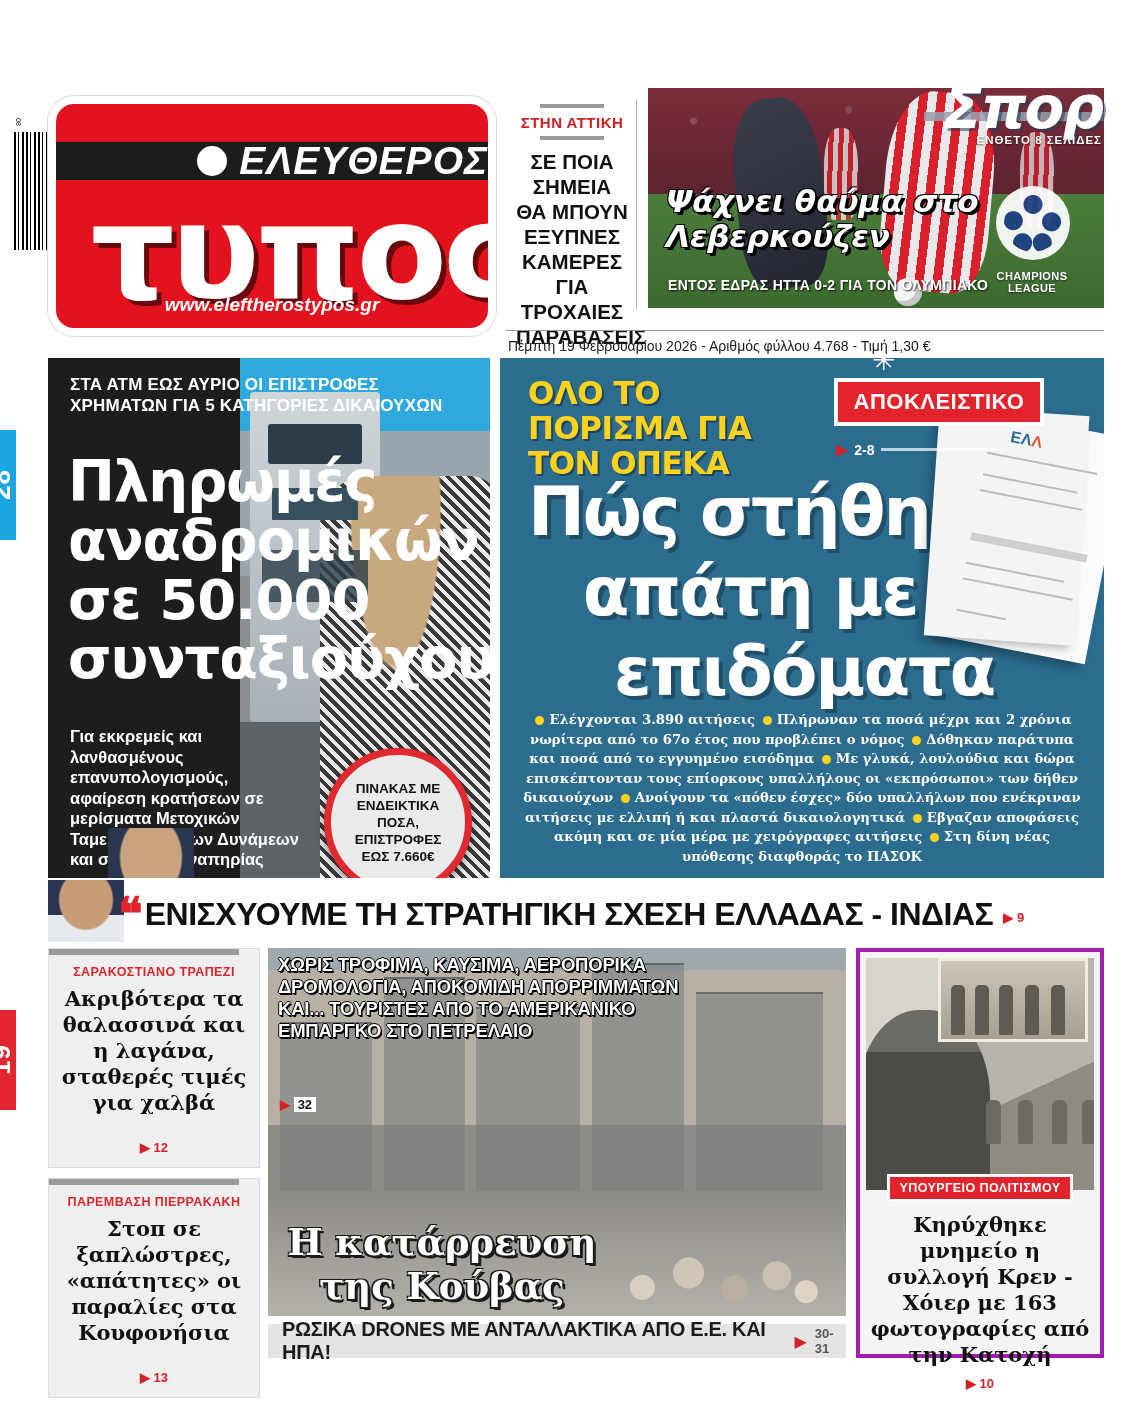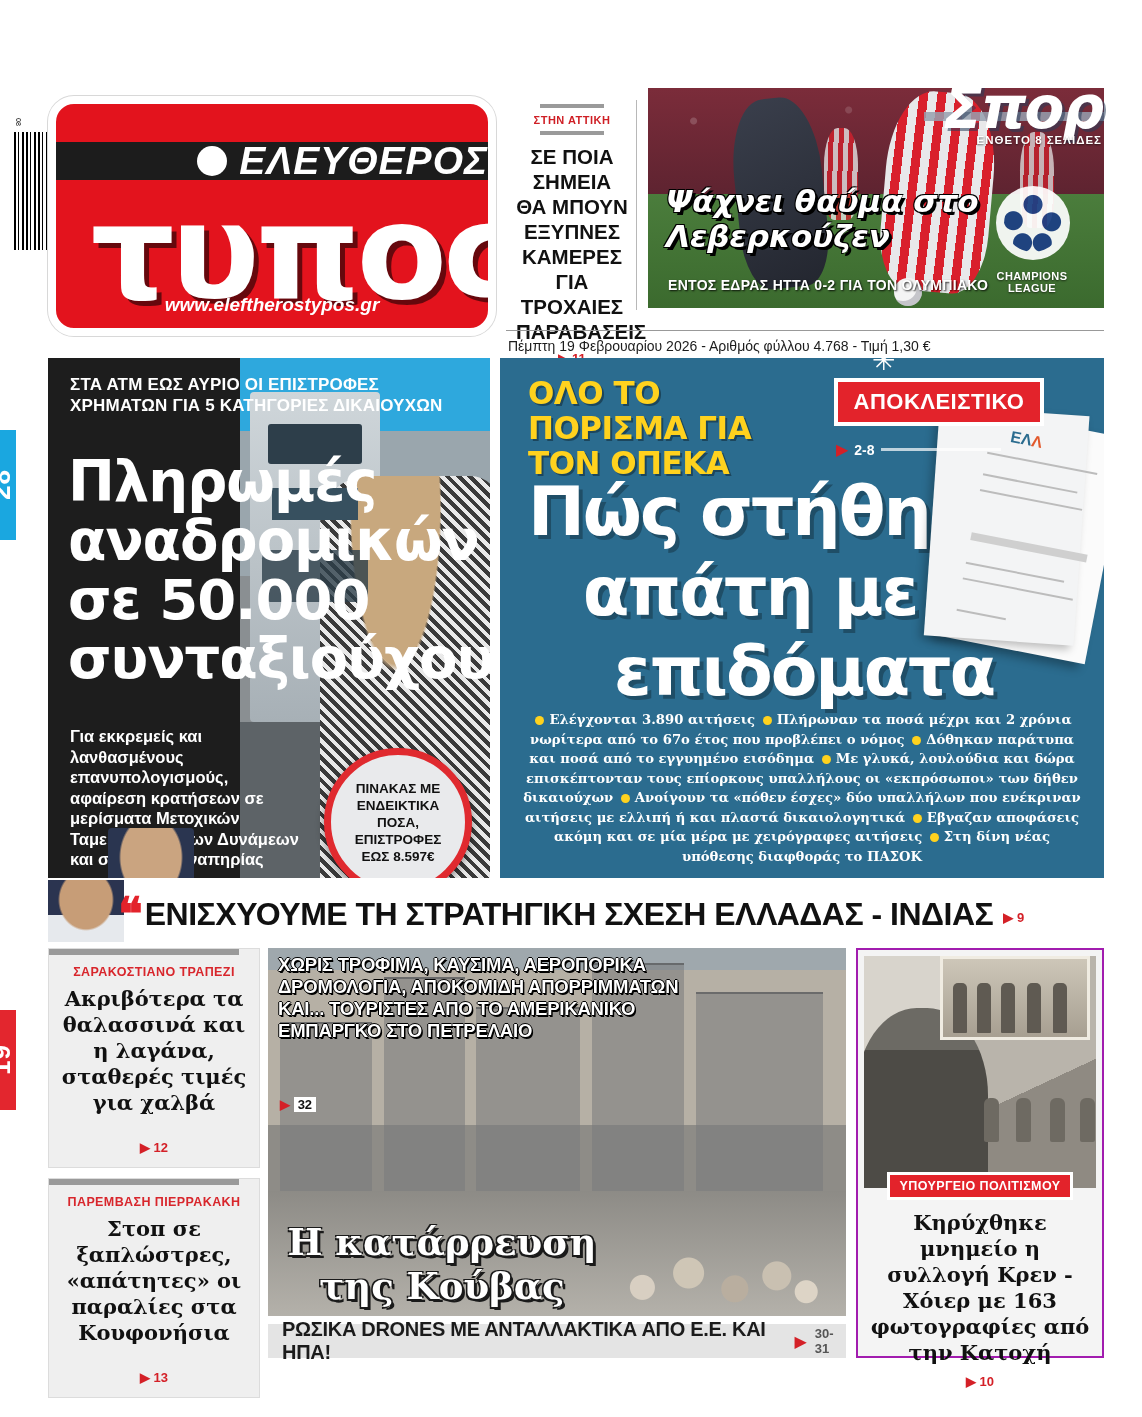--- a/index.html
+++ b/index.html
@@ -61,21 +61,21 @@
   .mh-url {
     position:absolute; left:0; bottom:12px; width:100%; text-align:center;
     color:#fff; font-style:italic; font-weight:bold; font-size:19px;
     font-family:"Liberation Sans",sans-serif;
   }
 
   
   .attica { position:absolute; left:516px; top:104px; width:112px; text-align:center; }
   .rule { height:4px; background:#9a9a9a; margin:0 auto; width:64px; }
   .attica .kicker {
-    color:#cf1f25; font-size:11px; font-weight:bold; letter-spacing:.5px;
+    color:#cf1f25; font-size:15px; font-weight:bold; letter-spacing:.5px;
     margin:6px 0 5px;
   }
   .attica .heads {
     font-size:20.5px; line-height:25px; font-weight:bold; color:#111;
     letter-spacing:0px; margin-top:9px;
   }
   .pg { color:#d42027; font-size:13px; font-weight:bold; margin-top:7px; }
   .pg .tri { color:#d42027; }
 
   .vdivider { position:absolute; background:#b8b8b8; width:1px; }
@@ -347,21 +347,21 @@
     text-shadow: 3px 3px 0 #1a1a1a, -1.5px -1.5px 0 #1a1a1a, 1.5px -1.5px 0 #1a1a1a, -1.5px 1.5px 0 #1a1a1a;
   }
   .drones {
     position:absolute; left:268px; top:1324px; width:578px; height:34px;
     background:#e4e4e4; display:flex; align-items:center; padding-left:14px; gap:8px;
   }
   .drones .t { font-size:20px; font-weight:bold; color:#1b1b1b; letter-spacing:-.3px; }
 
   .col-right {
     position:absolute; left:856px; top:948px; width:248px; height:410px;
-    background:#f4f4f4; border:2px solid #a21caf; padding:6px;
+    background:#f4f4f4; border:4px solid #a21caf; padding:6px;
   }
   .cr-photo {
     position:relative; width:100%; height:232px;
     background:linear-gradient(155deg,#d8d4cc 0 30%, #b9b4ab 30% 62%, #8f8a82 62% 100%);
     overflow:hidden;
   }
   .cr-photo .soldier {
     position:absolute; left:-8px; bottom:-10px; width:132px; height:190px;
     background:linear-gradient(180deg,#6c6a64 0 22%, #4d4b46 22% 100%);
     border-radius:46% 46% 14% 14%;
@@ -457,21 +457,21 @@
     <div class="ml-photo">
       <div class="ml-person"></div>
     </div>
     <div class="ml-gradfade"></div>
     <div class="ml-kicker">ΣΤΑ ΑΤΜ ΕΩΣ ΑΥΡΙΟ ΟΙ ΕΠΙΣΤΡΟΦΕΣ ΧΡΗΜΑΤΩΝ ΓΙΑ 5 ΚΑΤΗΓΟΡΙΕΣ ΔΙΚΑΙΟΥΧΩΝ</div>
     <div class="ml-head">Πληρωμές αναδρομικών σε 50.000 συνταξιούχους</div>
     <div class="ml-body">Για εκκρεμείς και λανθασμένους επανυπολογισμούς, αφαίρεση κρατήσεων σε μερίσματα Μετοχικών Ταμείων Ενόπλων Δυνάμεων και συντάξεις αναπηρίας</div>
 
     <div class="ml-avatar"></div>
     <div class="ml-badge">
-      <span>ΠΙΝΑΚΑΣ ΜΕ ΕΝΔΕΙΚΤΙΚΑ ΠΟΣΑ, ΕΠΙΣΤΡΟΦΕΣ ΕΩΣ 8.597€</span>
+      <span>ΠΙΝΑΚΑΣ ΜΕ ΕΝΔΕΙΚΤΙΚΑ ΠΟΣΑ, ΕΠΙΣΤΡΟΦΕΣ ΕΩΣ 7.660€</span>
     </div>
   </div>
 
   <div class="mainright">
     <div class="mr-kicker">ΟΛΟ ΤΟ ΠΟΡΙΣΜΑ ΓΙΑ ΤΟΝ ΟΠΕΚΑ</div>
     <div class="mr-star">✳</div>
     <div class="excl">
       <div class="inner">ΑΠΟΚΛΕΙΣΤΙΚΟ</div>
     </div>
     <div class="mr-pg">

